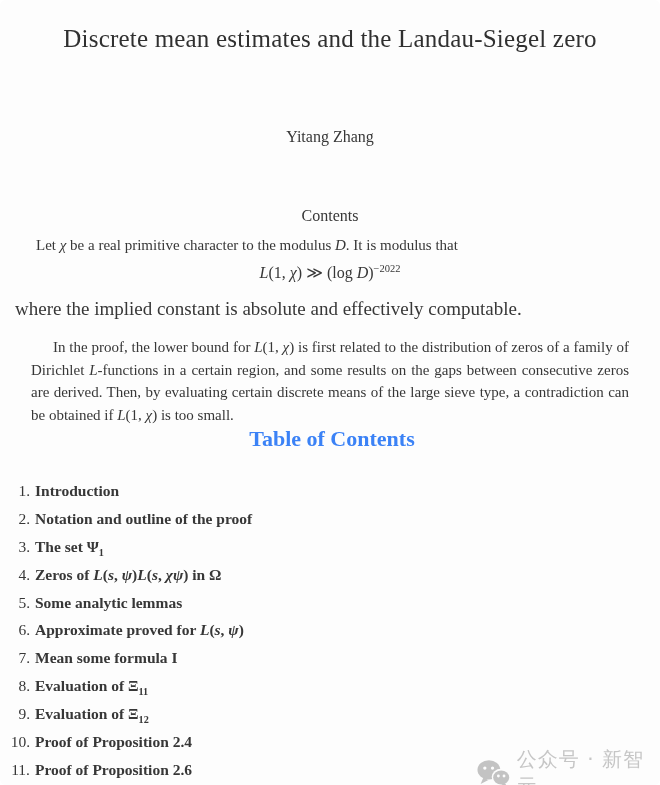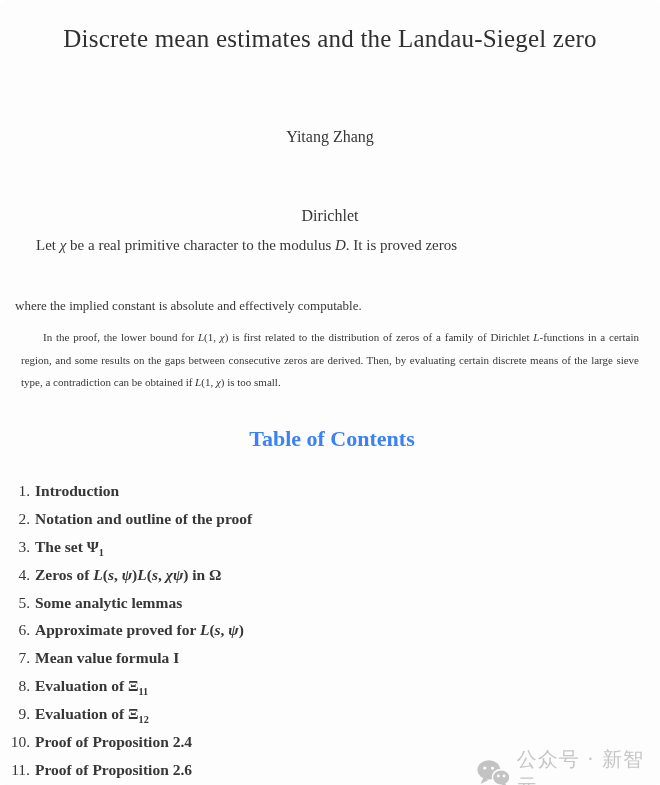--- a/index.html
+++ b/index.html
@@ -14,23 +14,23 @@
   sub{font-size:66%;vertical-align:sub;line-height:0;}
 
   .title{position:absolute;top:8px;left:0;right:0;text-align:center;
     font-size:25px;font-weight:400;color:#303030;letter-spacing:.2px;}
   .author{position:absolute;top:128px;left:0;right:0;text-align:center;font-size:16px;}
   .abstract-heading{position:absolute;top:207px;left:0;right:0;text-align:center;font-size:16px;}
   .abstract-intro{position:absolute;top:235px;left:15px;right:15px;
     font-size:15px;line-height:21px;text-indent:21px;margin:0;}
   .equation{position:absolute;top:263px;left:0;right:0;text-align:center;font-size:16px;}
   .equation sup{font-size:10.5px;}
-  .abstract-note{position:absolute;top:298px;left:15px;right:15px;font-size:13px;margin:0;}
-  .abstract-p2{position:absolute;top:320px;left:15px;right:15px;margin:6px;
-    font-size:11px;line-height:22.6px;text-align:justify;text-indent:22px;}
+  .abstract-note{position:absolute;top:298px;left:15px;right:15px;font-size:19px;margin:0;}
+  .abstract-p2{position:absolute;top:320px;left:15px;right:15px;margin:16px;
+    font-size:15px;line-height:22.6px;text-align:justify;text-indent:22px;}
   .toc-heading{position:absolute;top:426px;left:4px;right:0;text-align:center;
     font-size:22px;font-weight:700;color:#3b82f6;margin:0;}
   .toc{position:absolute;top:481px;left:0;margin:0;padding:0;list-style:none;}
   .toc-item{display:flex;align-items:flex-start;height:27.9px;font-size:15.5px;line-height:19px;}
   .toc-num{width:30px;text-align:right;flex:none;}
   .toc-label{margin-left:5px;font-weight:bold;}
   .watermark{position:absolute;top:746px;left:477px;display:flex;align-items:center;
     color:#c6c6c6;}
   .watermark-text{font-size:20px;letter-spacing:1px;margin-left:7px;
     font-family:"DejaVu Sans","Liberation Sans",sans-serif;}
@@ -38,24 +38,25 @@
 </style>
 </head>
 <body>
 
 <div class="page">
 
   <h1 class="title">Discrete mean estimates and the Landau-Siegel zero</h1>
 
   <div class="author">Yitang Zhang</div>
 
-  <div class="abstract-heading">Dirichlet</div>
+  <div class="abstract-heading">Contents</div>
 
-  <p class="abstract-intro"><span>Let </span><span class="it">χ</span><span> be a real primitive character to the modulus </span><span class="it">D</span><span>. It is proved zeros</span></p>
+  <p class="abstract-intro"><span>Let </span><span class="it">χ</span><span> be a real primitive character to the modulus </span><span class="it">D</span><span>. It is modulus that</span></p>
 
+  <div class="equation"><span class="it">L</span><span>(1, </span><span class="it">χ</span><span>) ≫ (log </span><span class="it">D</span><span>)</span><sup>−2022</sup></div>
 
   <p class="abstract-note">where the implied constant is absolute and effectively computable.</p>
 
   <p class="abstract-p2"><span>In the proof, the lower bound for </span><span class="it">L</span><span>(1, </span><span class="it">χ</span><span>) is first related to the distribution of zeros of a family of Dirichlet </span><span class="it">L</span><span>-functions in a certain region, and some results on the gaps between consecutive zeros are derived.  Then, by evaluating certain discrete means of the large sieve type, a contradiction can be obtained if </span><span class="it">L</span><span>(1, </span><span class="it">χ</span><span>) is too small.</span></p>
 
   <h2 class="toc-heading">Table of Contents</h2>
 
   <ol class="toc">
     <li class="toc-item">
       <span class="toc-num">1.</span>
@@ -82,21 +83,21 @@
       <span class="toc-label"><span>Some analytic lemmas</span></span>
     </li>
 
     <li class="toc-item">
       <span class="toc-num">6.</span>
       <span class="toc-label"><span>Approximate proved for </span><span class="it">L</span><span>(</span><span class="it">s</span><span>, </span><span class="it">ψ</span><span>)</span></span>
     </li>
 
     <li class="toc-item">
       <span class="toc-num">7.</span>
-      <span class="toc-label"><span>Mean value formula I</span></span>
+      <span class="toc-label"><span>Mean some formula I</span></span>
     </li>
 
     <li class="toc-item">
       <span class="toc-num">8.</span>
       <span class="toc-label"><span>Evaluation of Ξ</span><sub>11</sub></span>
     </li>
 
     <li class="toc-item">
       <span class="toc-num">9.</span>
       <span class="toc-label"><span>Evaluation of Ξ</span><sub>12</sub></span>

